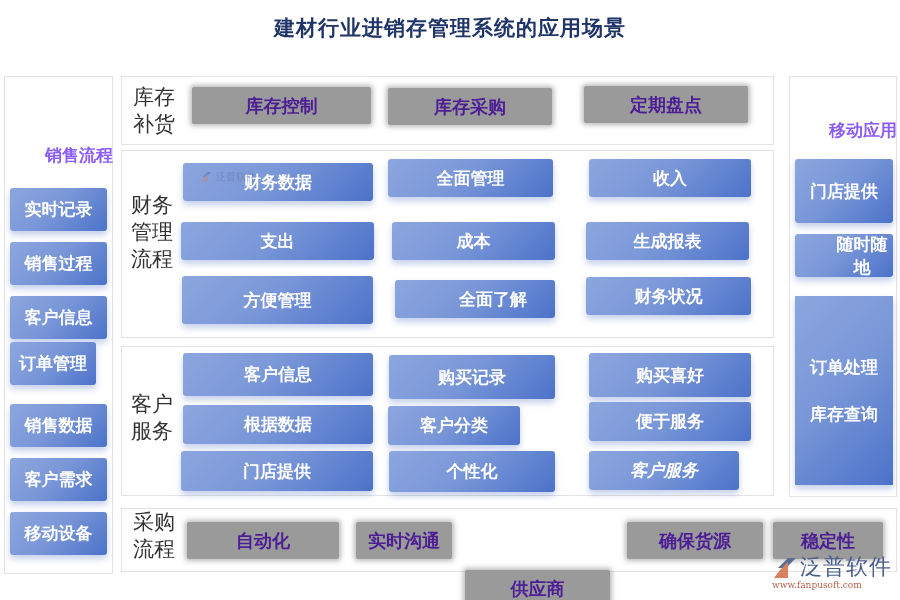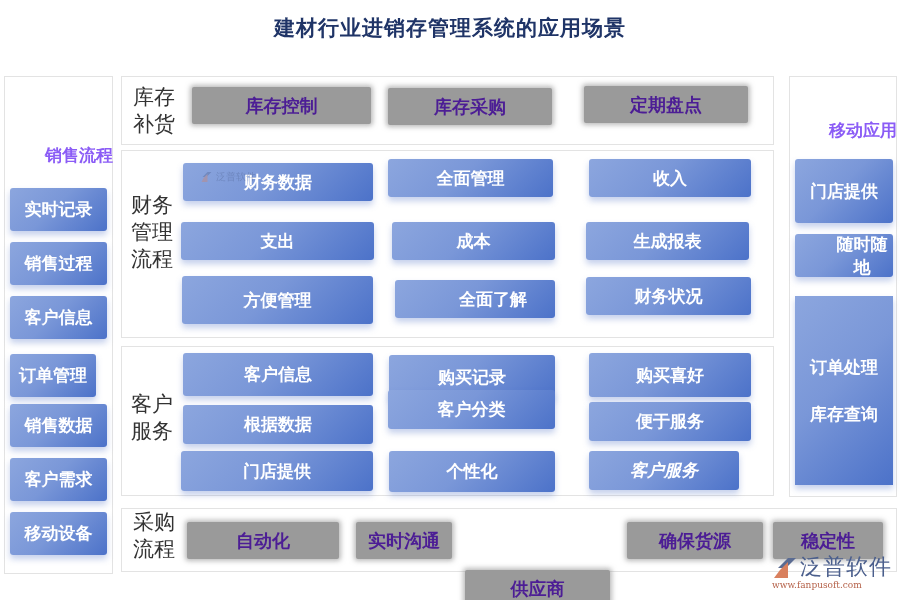--- a/index.html
+++ b/index.html
@@ -46,21 +46,21 @@
 </head>
 <body>
 
 <div class="title">建材行业进销存管理系统的应用场景</div>
 
 <div class="panel" style="left:4px;top:76px;width:109px;height:498px;"></div>
 <div class="side-label" style="left:4px;top:143px;width:109px;">销售流程</div>
 <div class="btn-blue" style="left:10px;top:188px;width:97px;height:43px;">实时记录</div>
 <div class="btn-blue" style="left:10px;top:242px;width:97px;height:43px;">销售过程</div>
 <div class="btn-blue" style="left:10px;top:296px;width:97px;height:43px;">客户信息</div>
-<div class="btn-blue" style="left:10px;top:354px;width:86px;height:43px;font-family:Liberation Serif, serif;">订单管理</div>
+<div class="btn-blue" style="left:10px;top:342px;width:86px;height:43px;font-family:Liberation Serif, serif;">订单管理</div>
 <div class="btn-blue" style="left:10px;top:404px;width:97px;height:43px;">销售数据</div>
 <div class="btn-blue" style="left:10px;top:458px;width:97px;height:43px;">客户需求</div>
 <div class="btn-blue" style="left:10px;top:512px;width:97px;height:43px;">移动设备</div>
 
 <div class="panel" style="left:121px;top:76px;width:653px;height:69px;"></div>
 <div class="sec-label" style="left:133px;top:84px;">
   <div>库存</div>
   <div>补货</div>
 </div>
 <div class="btn-gray" style="left:192px;top:87px;width:179px;height:37px;">库存控制</div>
@@ -92,21 +92,21 @@
 
 <div class="panel" style="left:121px;top:346px;width:653px;height:150px;"></div>
 <div class="sec-label" style="left:131px;top:391px;">
   <div>客户</div>
   <div>服务</div>
 </div>
 <div class="btn-blue" style="left:183px;top:353px;width:190px;height:43px;">客户信息</div>
 <div class="btn-blue" style="left:389px;top:355px;width:166px;height:44px;">购买记录</div>
 <div class="btn-blue" style="left:589px;top:353px;width:162px;height:44px;">购买喜好</div>
 <div class="btn-blue" style="left:183px;top:405px;width:190px;height:39px;">根据数据</div>
-<div class="btn-blue" style="left:388px;top:390px;width:167px;height:39px;">客户分类</div>
+<div class="btn-blue" style="left:388px;top:406px;width:132px;height:39px;">客户分类</div>
 <div class="btn-blue" style="left:589px;top:402px;width:162px;height:39px;">便于服务</div>
 <div class="btn-blue" style="left:181px;top:451px;width:192px;height:40px;">门店提供</div>
 <div class="btn-blue" style="left:389px;top:451px;width:166px;height:41px;">个性化</div>
 <div class="btn-blue" style="left:589px;top:451px;width:150px;height:39px;font-style:italic;">客户服务</div>
 
 <div class="panel" style="left:789px;top:76px;width:108px;height:421px;"></div>
 <div class="side-label" style="left:789px;top:118px;width:108px;">移动应用</div>
 <div class="btn-blue" style="left:795px;top:159px;width:98px;height:64px;">门店提供</div>
 <div class="btn-blue" style="left:795px;top:234px;width:98px;height:43px;padding-left:36px;">随时随地</div>
 <div class="btn-blue vcol" style="left:795px;top:296px;width:98px;height:189px;border-radius:0;">

